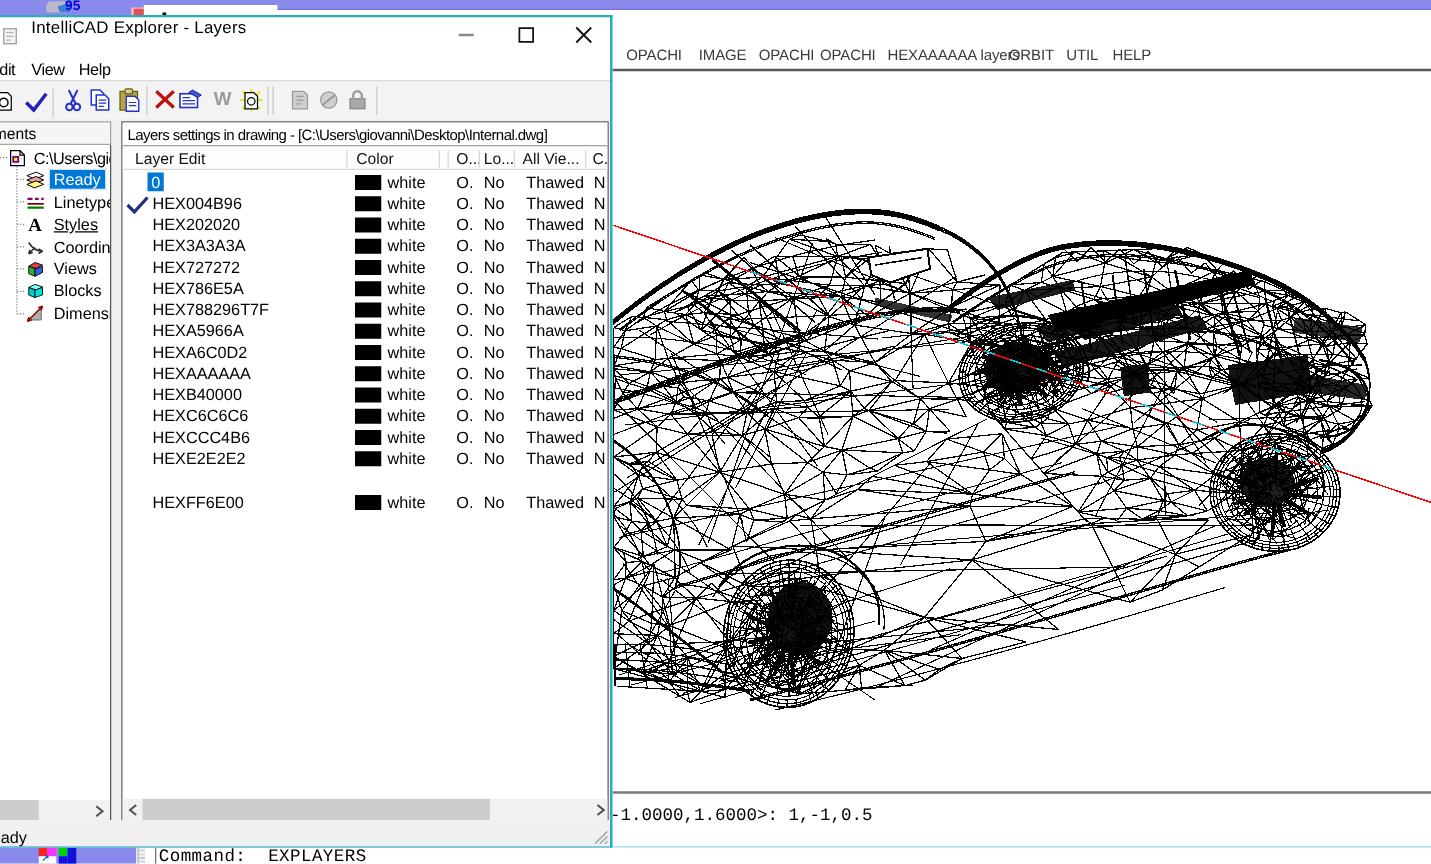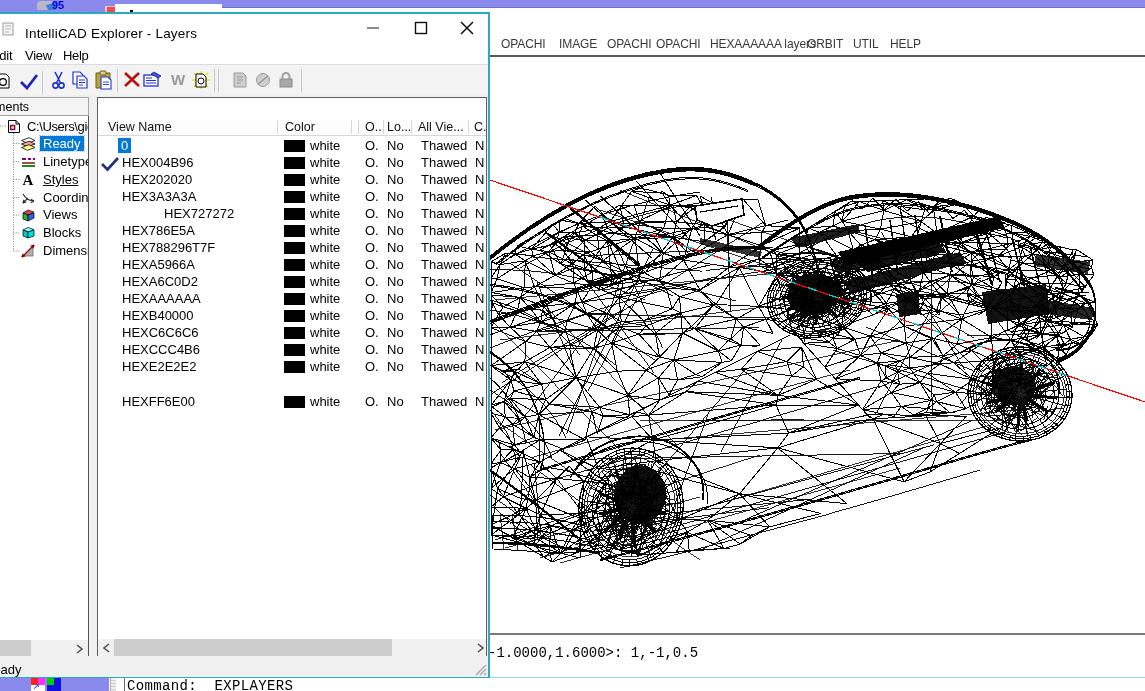--- a/index.html
+++ b/index.html
@@ -2533,21 +2533,21 @@
 <div class="abs" style="left:110px;top:677px;width:6px;height:14px;border-left:1px solid #b0b0b0;background-image:repeating-linear-gradient(#cccccc 0 1px, #efefef 1px 3px);"></div>
 <div class="abs" style="left:124px;top:677px;width:1px;height:14px;background:#707070;"></div>
 <div class="abs" style="left:127px;top:677.5px;font-family:'Liberation Mono',monospace;font-size:14px;letter-spacing:0.35px;color:#000;white-space:pre;">Command:  EXPLAYERS</div>
 
 <div class="abs" style="left:0;top:12px;width:490px;height:666px;background:#f0f0f0;border-top:2px solid #2aacbe;border-right:2px solid #2aacbe;border-bottom:1.5px solid #2aacbe;">
   <div class="abs" style="left:0;top:0;width:488px;height:33px;background:#fff;"></div>
   <svg class="abs" style="left:2px;top:8px" width="13" height="14">
     <rect x="1" y="1" width="10" height="12" fill="#f4f4f4" stroke="#9a9a9a"></rect>
     <path d="M3,4 h6 M3,7 h6 M3,10 h4" stroke="#b5b5b5" stroke-width="1"></path>
   </svg>
-  <div class="abs" style="left:25px;top:12px;font-size:13.5px;letter-spacing:0.2px;color:#000;">IntelliCAD Explorer - Layers</div>
+  <div class="abs" style="left:25px;top:0;font-size:13.5px;letter-spacing:0.2px;color:#000;">IntelliCAD Explorer - Layers</div>
   <div class="abs" style="left:367px;top:13px;width:12px;height:1.5px;background:#8a8a8a;"></div>
   <svg class="abs" style="left:413px;top:6px" width="16" height="16">
       <rect x="2.5" y="2.5" width="11" height="11" fill="none" stroke="#111" stroke-width="1.4"></rect>
     </svg>
   <svg class="abs" style="left:459px;top:6px" width="16" height="16">
       <path d="M2,2 L14,14 M14,2 L2,14" stroke="#111" stroke-width="1.5"></path>
     </svg>
 
   <div class="abs" style="left:0;top:33px;width:488px;height:17px;background:#fff;font-size:13px;letter-spacing:-0.3px;color:#000;">
     <span class="abs" style="left:-9px;top:1px">Edit</span>
@@ -2701,22 +2701,25 @@
             <path d="M3,13 L13,3 L13,13 Z" fill="#b0b0b0" stroke="#606060" stroke-width="0.7"></path>
             <path d="M2,14 L14,2" stroke="#8b0000" stroke-width="1.2"></path>
             <path d="M2,14 l1.2,-3.4 M2,14 l3.4,-1.2 M14,2 l-3.4,1.2 M14,2 l-1.2,3.4" stroke="#8b0000" stroke-width="1.2" fill="none"></path>
           </g>
         </svg>
         <span style="position:absolute;left:43px;top:0px;white-space:nowrap;">Dimensions</span>
       </div>
   </div>
 
   <div class="abs" style="left:97px;top:83px;width:390px;height:561px;background:#fff;border:1px solid #606060;overflow:hidden;">
+    <div class="abs" style="left:0;top:0;width:388px;height:19px;background:#fff;border-bottom:1px solid #a0a0a0;font-size:12px;">
+      <span style="position:absolute;left:4px;top:2.5px;letter-spacing:-0.45px;">Layers settings in drawing - [C:\Users\giovanni\Desktop\Internal.dwg]</span>
+    </div>
     <div class="abs" style="left:0;top:21px;width:388px;height:17px;background:#fdfdfd;border-bottom:1px solid #d8d8d8;font-size:12.5px;color:#111;">
-      <span style="position:absolute;left:10px;top:1px">View Name</span>
+      <span style="position:absolute;left:10px;top:1px">Layer Edit</span>
       <span style="position:absolute;left:187px;top:1px">Color</span>
       <span style="position:absolute;left:267px;top:1px">O...</span>
       <span style="position:absolute;left:289px;top:1px">Lo...</span>
       <span style="position:absolute;left:320px;top:1px">All Vie...</span>
       <span style="position:absolute;left:376px;top:1px">C...</span>
       <span class="colsep" style="left:179px"></span>
         <span class="colsep" style="left:253px"></span>
       <span class="colsep" style="left:260px"></span>
         <span class="colsep" style="left:285px"></span>
       <span class="colsep" style="left:313px"></span>
@@ -2765,21 +2768,21 @@
 <div class="lrow" style="top:174px">
       <span style="position:absolute;left:24px;top:1px;">HEX3A3A3A</span>
 <span class="sw"></span>
       <span style="position:absolute;left:212px;top:1px">white</span>
 <span style="position:absolute;left:267px;top:1px">O.</span>
       <span style="position:absolute;left:289px;top:1px">No</span>
 <span style="position:absolute;left:323px;top:1px">Thawed</span>
       <span style="position:absolute;left:377px;top:1px">N</span>
     </div>
 <div class="lrow" style="top:191px">
-      <span style="position:absolute;left:24px;top:1px;margin-left:42px;">HEX727272</span>
+      <span style="position:absolute;left:24px;top:1px;">HEX727272</span>
 <span class="sw"></span>
       <span style="position:absolute;left:212px;top:1px">white</span>
 <span style="position:absolute;left:267px;top:1px">O.</span>
       <span style="position:absolute;left:289px;top:1px">No</span>
 <span style="position:absolute;left:323px;top:1px">Thawed</span>
       <span style="position:absolute;left:377px;top:1px">N</span>
     </div>
 <div class="lrow" style="top:208px">
       <span style="position:absolute;left:24px;top:1px;">HEX786E5A</span>
 <span class="sw"></span>

